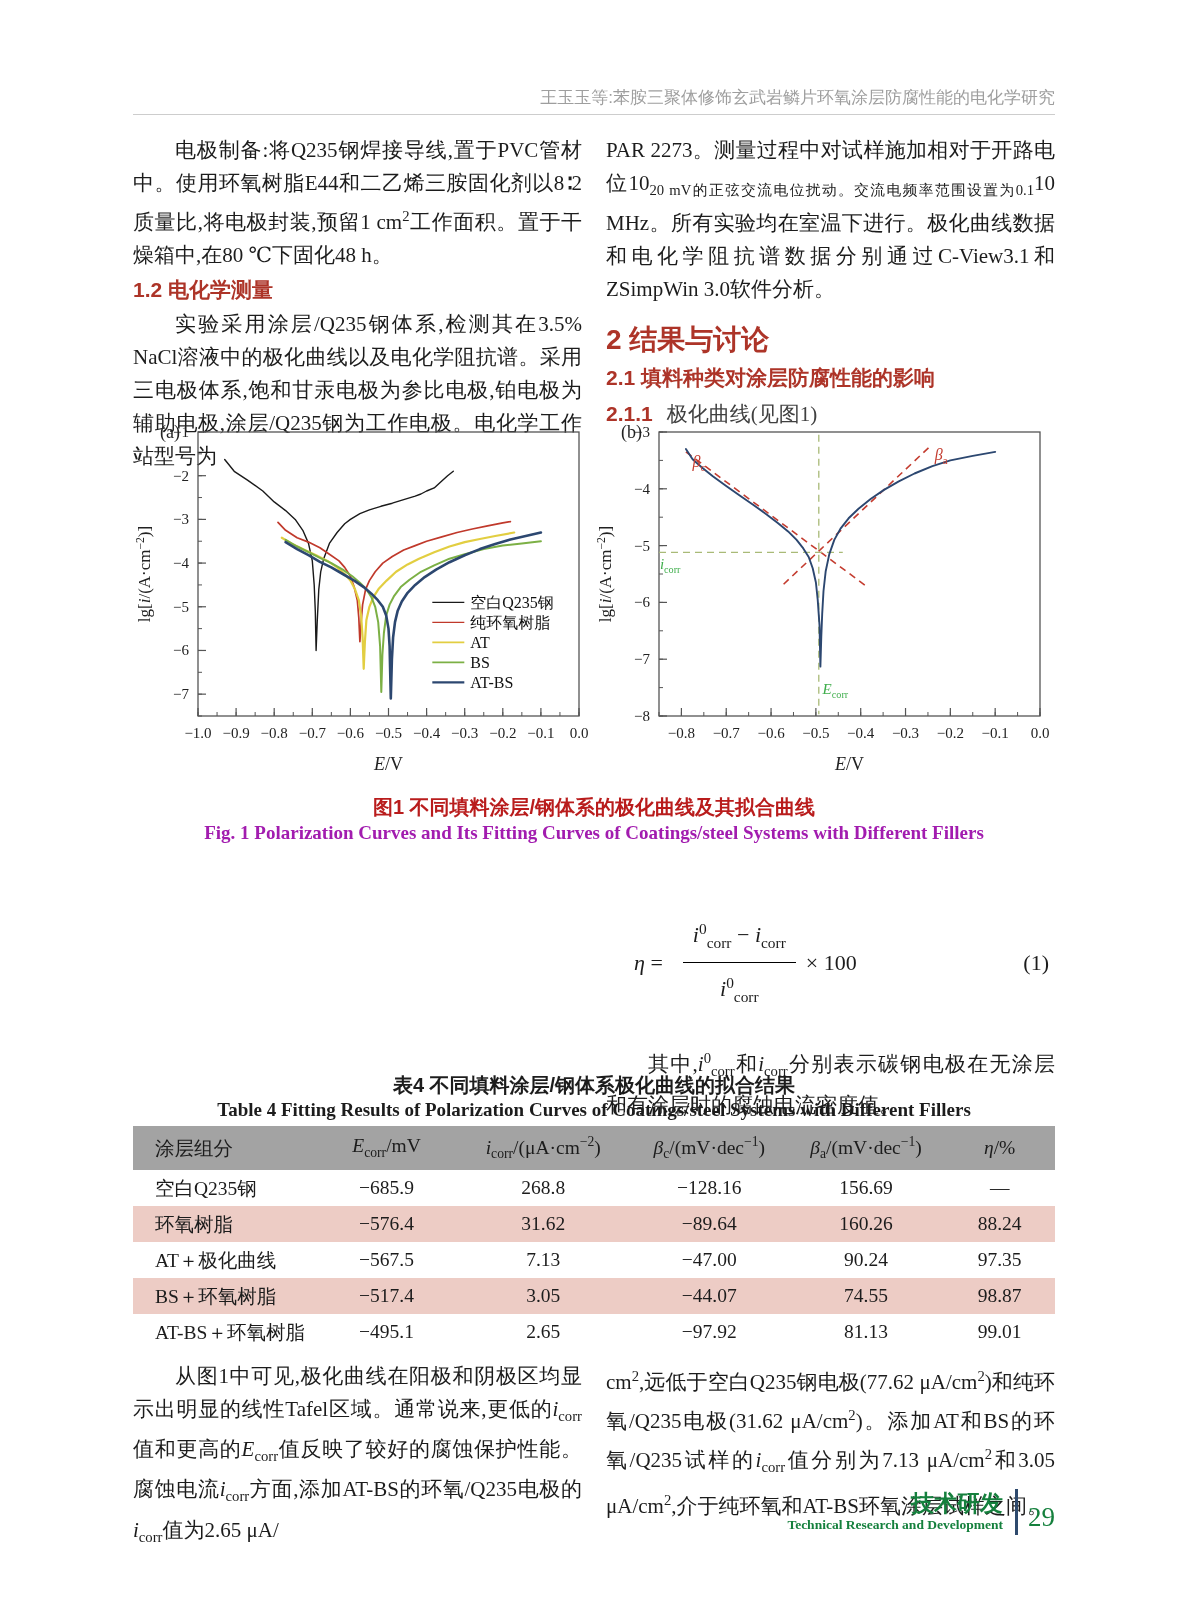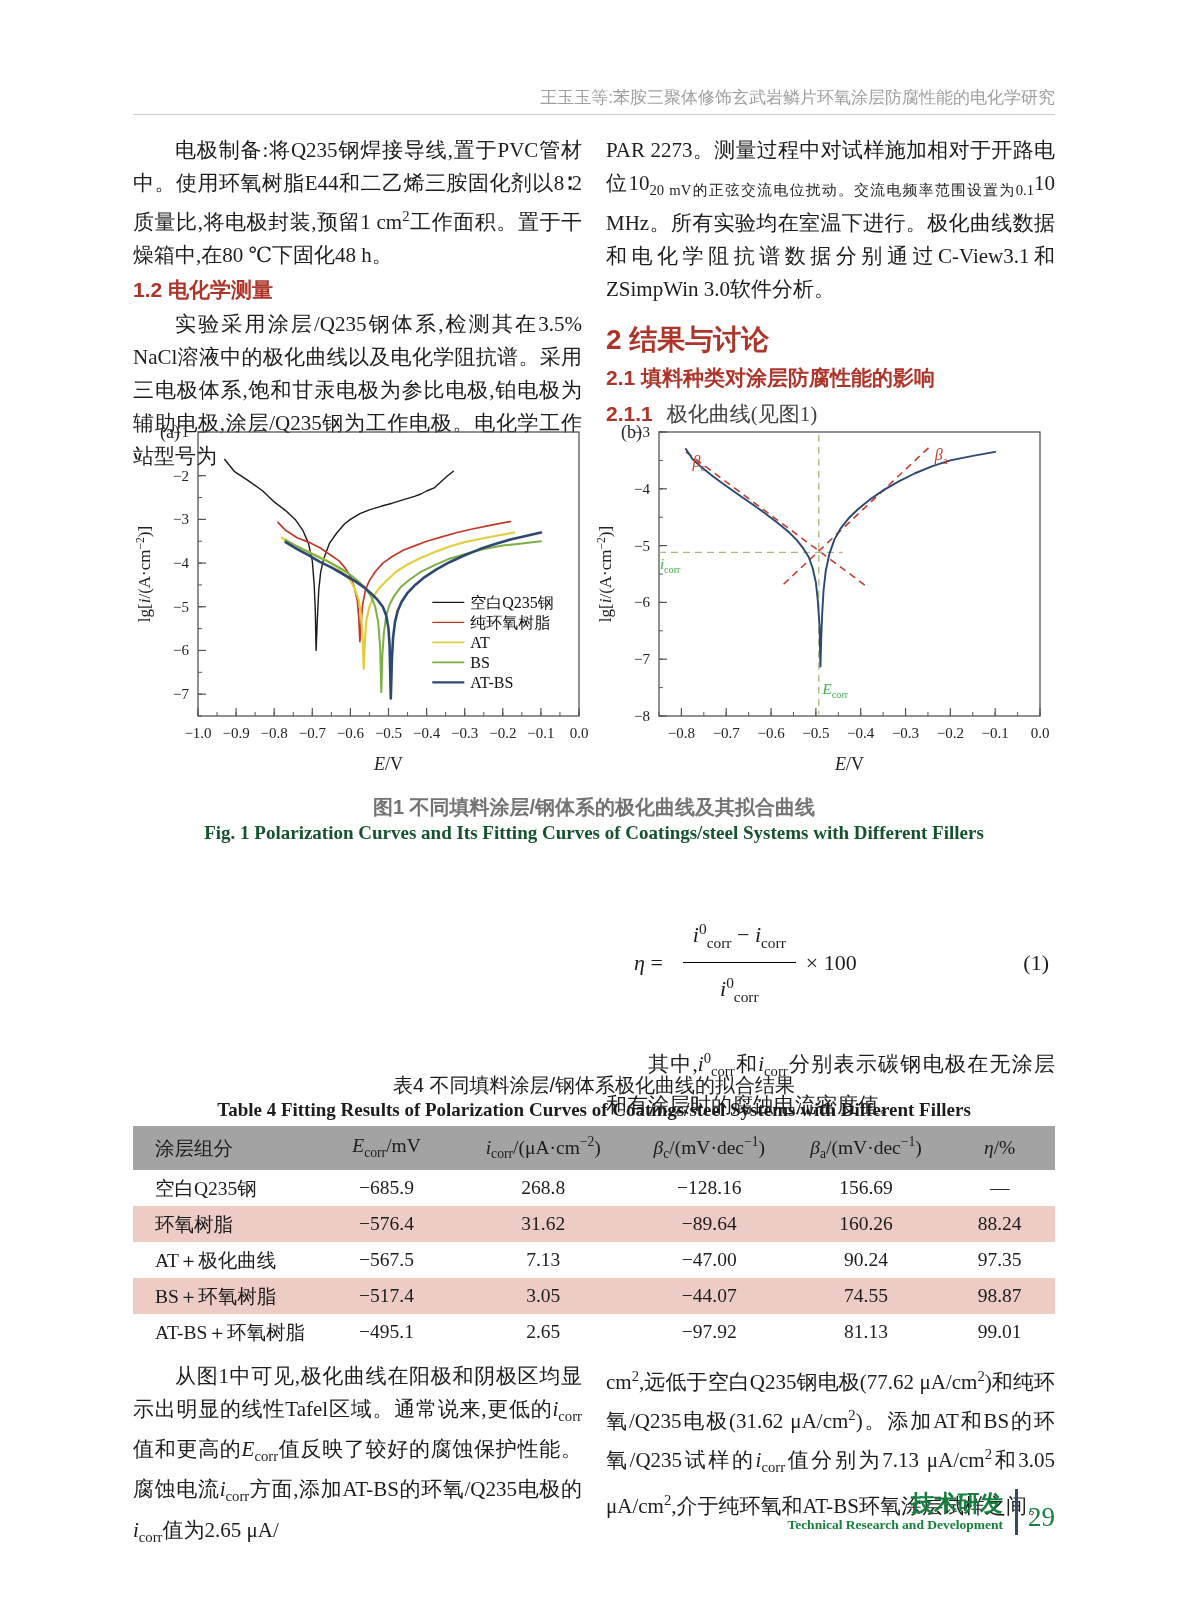--- a/index.html
+++ b/index.html
@@ -36,38 +36,38 @@
   }
   .h-mixed { line-height:36px; text-align:left; }
   .h-mixed .num { font-family:"Liberation Sans","DejaVu Sans",sans-serif; font-weight:bold; color:#ad3428; font-size:21px; margin-right:14px; }
   .h-mixed .txt { font-size:21px; color:#404040; }
 
   .figure-row { position:absolute; top:416px; left:134px; width:922px; display:flex; gap:6px; }
   .chart-box { width:455px; height:362px; }
 
   .caption-zh {
     position:absolute; top:794px; left:133px; width:922px; text-align:center;
-    font-family:"Liberation Sans","DejaVu Sans",sans-serif; font-weight:bold; font-size:20px; color:#737373;
+    font-family:"Liberation Sans","DejaVu Sans",sans-serif; font-weight:bold; font-size:20px; color:#b91c1c;
   }
   .caption-en {
     position:absolute; top:822px; left:133px; width:922px; text-align:center;
-    font-weight:bold; font-size:19px; color:#14532d;
+    font-weight:bold; font-size:19px; color:#a21caf;
   }
 
   .equation { display:flex; align-items:center; margin:34px 0 0 28px; font-size:22px; }
   .equation .eta { font-style:normal; margin-right:10px; }
   .frac { display:inline-flex; flex-direction:column; align-items:center; margin:0 10px; }
   .frac .num { padding:0 10px 3px; border-bottom:1.6px solid #000; }
   .frac .den { padding-top:3px; }
   .eq-no { margin-left:auto; margin-right:6px; }
   .eq-note { margin-top:30px; }
 
   .tbl-cap-zh {
     position:absolute; top:1072px; left:133px; width:922px; text-align:center;
-    font-family:"Liberation Sans","DejaVu Sans",sans-serif; font-weight:normal; font-size:20px;
+    font-family:"Liberation Sans","DejaVu Sans",sans-serif; font-weight:bold; font-size:20px;
   }
   .tbl-cap-en {
     position:absolute; top:1099px; left:133px; width:922px; text-align:center;
     font-weight:bold; font-size:19px;
   }
   table.results { position:absolute; top:1126px; left:133px; width:922px; border-collapse:collapse; font-size:19.5px; }
   table.results th {
     background:#a3a3a3; font-weight:normal; height:44px; text-align:center; font-size:19.5px;
   }
   table.results td { height:36px; text-align:center; }

